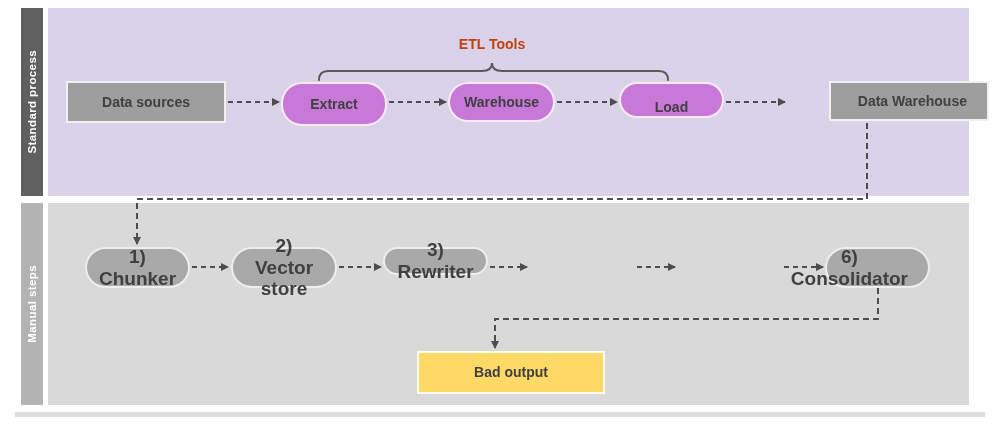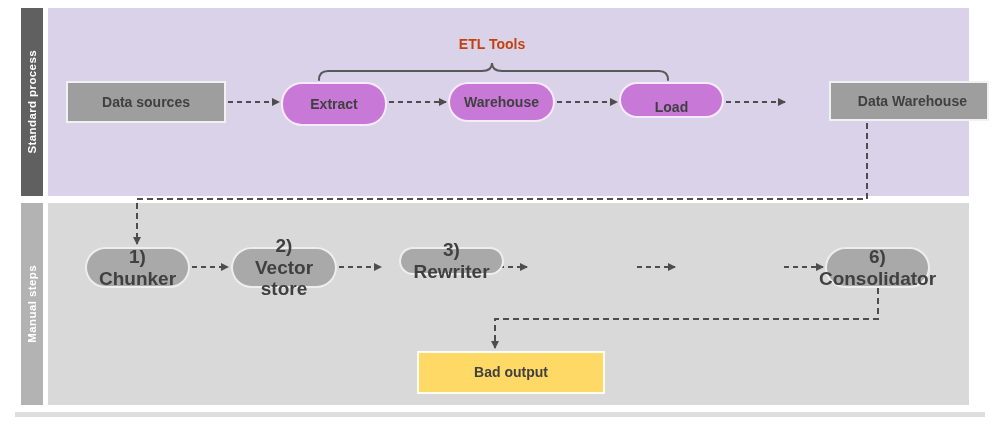--- a/index.html
+++ b/index.html
@@ -150,24 +150,24 @@
   <div class="node rect-gray" style="left:829px; top:81px; width:160px; height:40px;justify-content:flex-end;">
     <span>Data Warehouse</span>
   </div>
 
   <div class="node pill-gray" style="left:85px; top:247px; width:105px; height:41px;">
     <span>1) Chunker</span>
   </div>
   <div class="node pill-gray" style="left:231px; top:247px; width:106px; height:41px;">
     <span>2) Vector store</span>
   </div>
-  <div class="node pill-gray" style="left:399px; top:247px; width:105px; height:28px;">
+  <div class="node pill-gray" style="left:383px; top:247px; width:105px; height:28px;">
     <span>3) Rewriter</span>
   </div>
-  <div class="node pill-gray" style="left:825px; top:247px; width:105px; height:41px;">
+  <div class="node pill-gray" style="left:825px; top:247px; width:105px; height:41px;justify-content:flex-end;">
     <span>6) Consolidator</span>
   </div>
 
   <div class="node rect-yellow" style="left:417px; top:351px; width:188px; height:43px;">
     <span>Bad output</span>
   </div>
 
 </div>
 
 </body></html>

